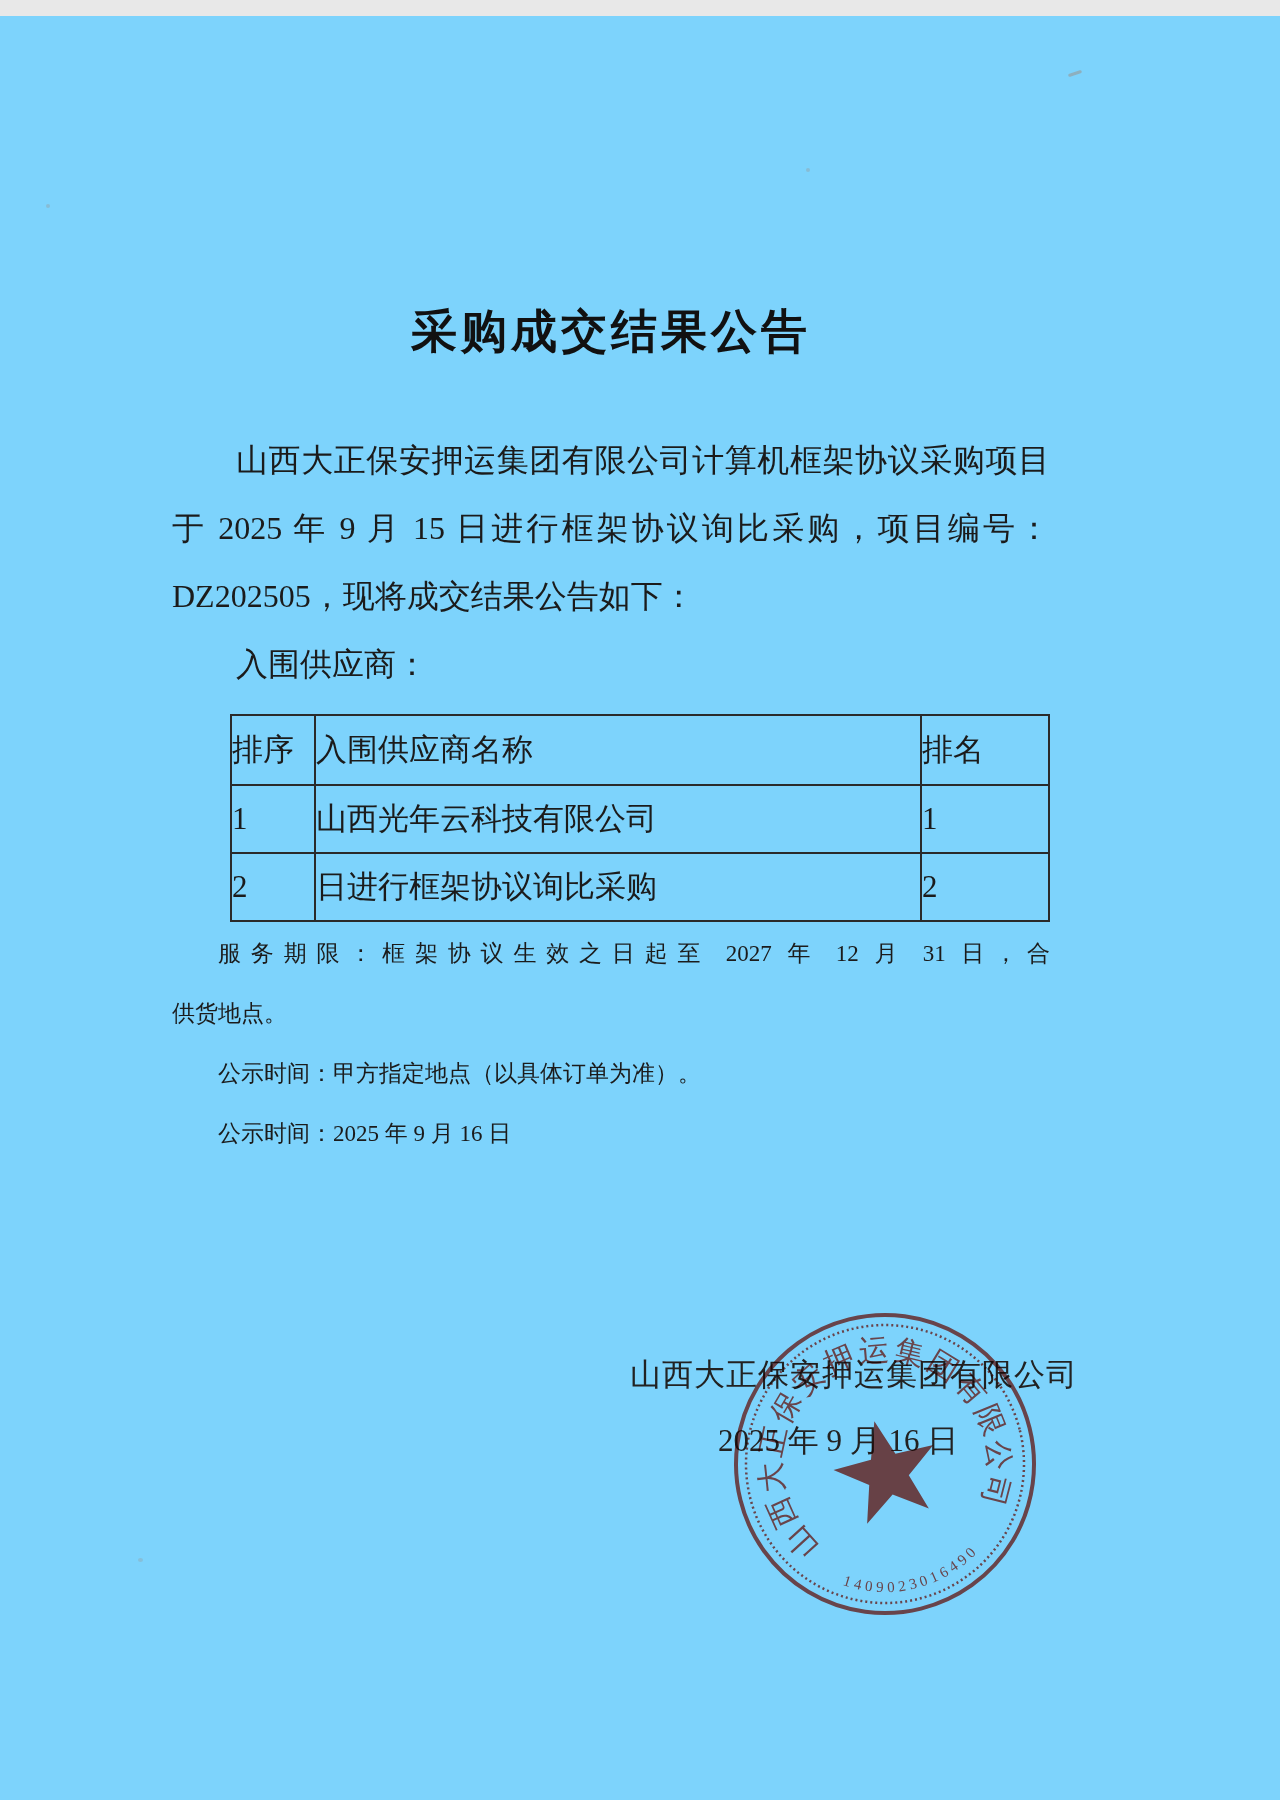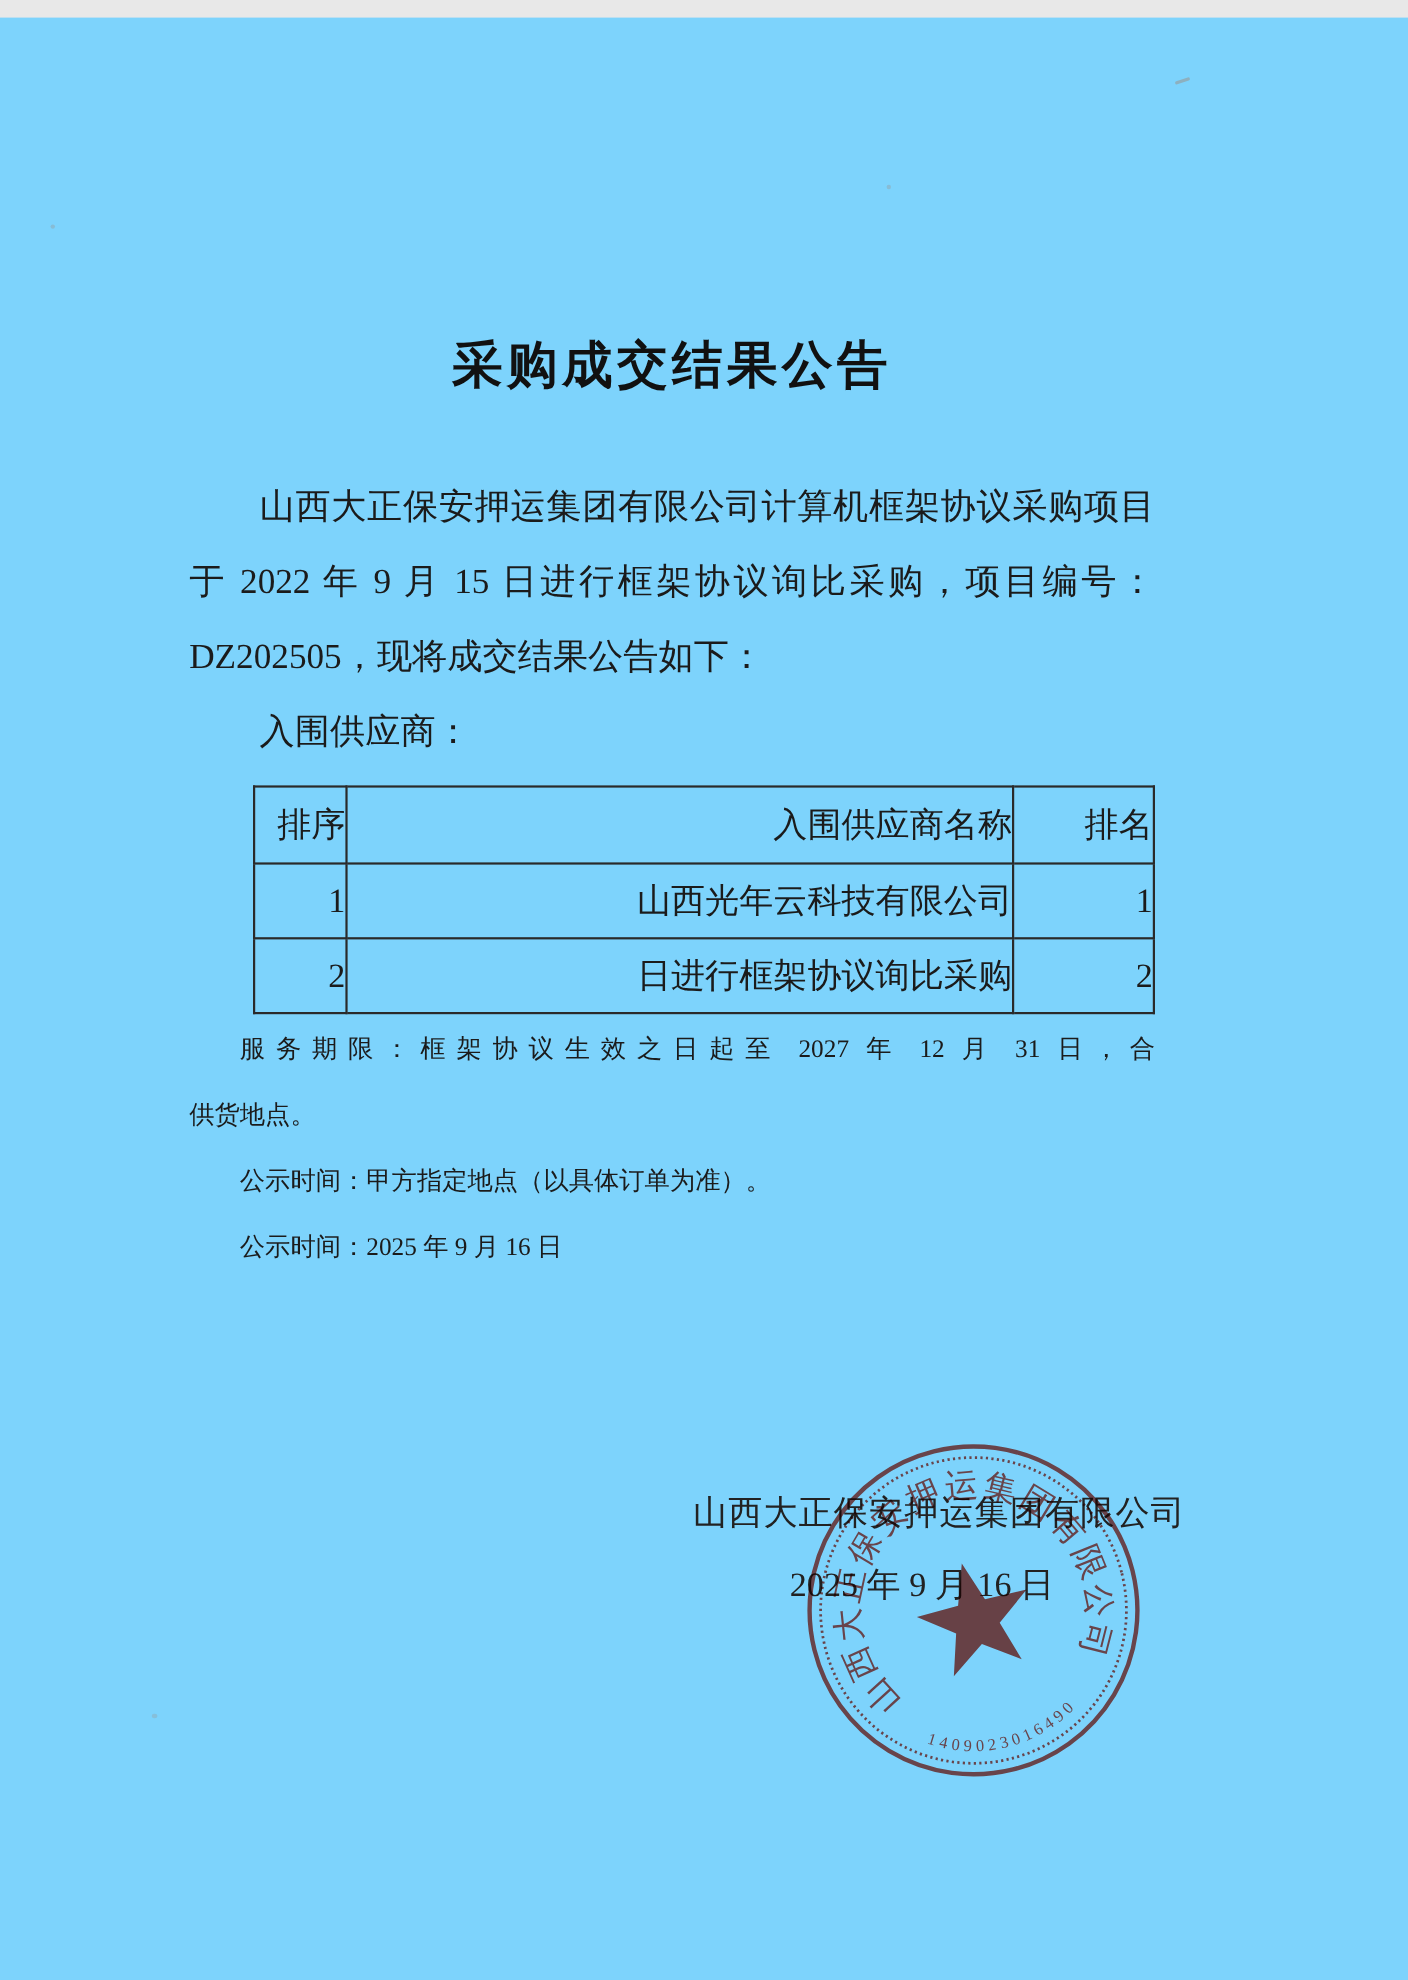--- a/index.html
+++ b/index.html
@@ -31,21 +31,21 @@
   table.suppliers{
     margin-left:58px;
     margin-top:16px;
     width:818px;
     border-collapse:collapse;
     table-layout:fixed;
     font-size:31px;
   }
   table.suppliers th, table.suppliers td{
     border:2px solid #2a2a2a;
-    text-align:right;
+    text-align:left;
     vertical-align:middle;
     font-weight:normal;
     padding:0;
   }
   table.suppliers th{height:68px;}
   table.suppliers td{height:66px;}
   col.c-seq{width:84px;}
   col.c-name{width:606px;}
   col.c-rank{width:128px;}
   .lower{font-size:23px;line-height:60px;}
@@ -78,21 +78,21 @@
 <body>
 
 <div class="page">
 
   <div class="content">
 
     <div class="doc-title">采购成交结果公告</div>
 
     <div class="intro">
       <div class="line jfull indent">山西大正保安押运集团有限公司计算机框架协议采购项目</div>
-      <div class="line jfull">于 2022 年 9 月 15 日进行框架协议询比采购，项目编号：</div>
+      <div class="line jfull">于 2025 年 9 月 15 日进行框架协议询比采购，项目编号：</div>
       <div class="line">DZ202505，现将成交结果公告如下：</div>
       <div class="line indent">入围供应商：</div>
     </div>
 
     <table class="suppliers">
       <colgroup>
           <col class="c-seq">
           <col class="c-name">
           <col class="c-rank">
         </colgroup>

